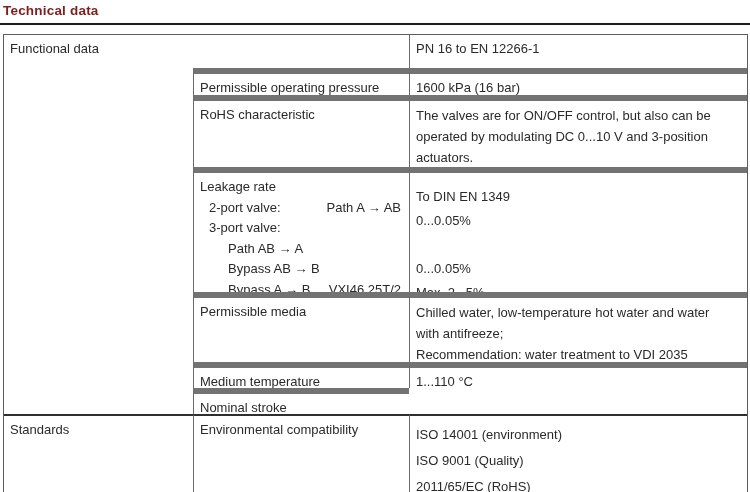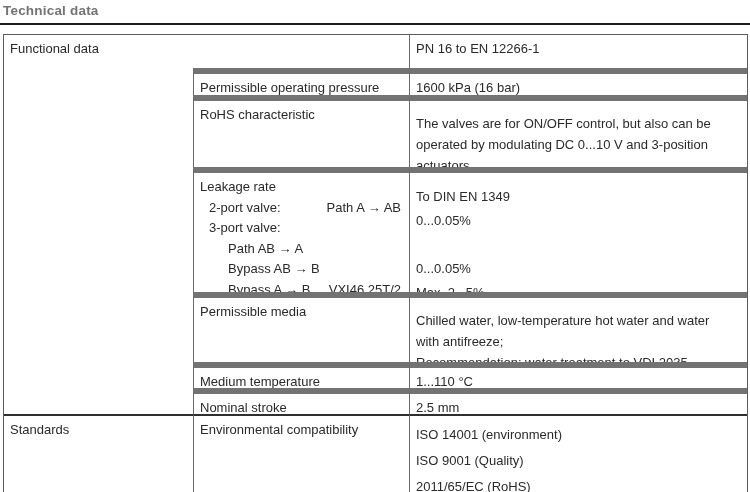--- a/index.html
+++ b/index.html
@@ -6,21 +6,21 @@
   .page {
     position:relative;
     width:750px; height:492px;
     background:#ffffff;
     font-family:"Liberation Sans", sans-serif;
     color:#2a2a2a;
     overflow:hidden;
   }
   .page-title {
     position:absolute; left:3px; top:3px;
-    font-size:13.5px; font-weight:bold; color:#737373;
+    font-size:13.5px; font-weight:bold; color:#7f1d1d;
     letter-spacing:0.2px;
   }
   .title-rule {
     position:absolute; left:0; top:23px;
     width:750px; height:2px; background:#1c1c1c;
   }
   .tbl {
     position:absolute; left:3px; top:34px;
     width:745px; height:464px;
     box-sizing:border-box;
@@ -37,21 +37,21 @@
     overflow:hidden;
   }
   .c1 { grid-column:1; }
   .c2 { grid-column:2; border-left:1px solid #6a6a6a; }
   .c3 { grid-column:3; border-left:1px solid #6a6a6a; }
   .r1{grid-row:1} .r2{grid-row:2} .r3{grid-row:3} .r4{grid-row:4}
   .r5{grid-row:5} .r6{grid-row:6} .r7{grid-row:7} .r8{grid-row:8}
   .span-functional { grid-row:1 / 8; grid-column:1; }
   .bt { border-top:6px solid #737373; }
   .sep { border-top:2px solid #2f2f2f; }
-  .multiline { white-space:pre-line; line-height:21px; padding-top:12px; }
+  .multiline { white-space:pre-line; line-height:21px; padding-top:4px; }
   .leak { line-height:20.5px; padding-top:4px; }
   .leak-val { white-space:pre-line; line-height:24px; padding-top:12px; }
   .std-val { white-space:pre-line; line-height:26px; }
   .ind1 { padding-left:9px; }
   .ind2 { padding-left:28px; }
   .split { display:flex; justify-content:space-between; }
 </style>
 </head>
 <body>
 
@@ -97,21 +97,20 @@
 
     <div class="cell c2 r5 bt">Permissible media</div>
     <div class="cell c3 r5 bt multiline">Chilled water, low-temperature hot water and water
 with antifreeze;
 Recommendation: water treatment to VDI 2035</div>
 
     <div class="cell c2 r6 bt">Medium temperature</div>
     <div class="cell c3 r6 bt">1...110 °C</div>
 
     <div class="cell c2 r7 bt">Nominal stroke</div>
-    <div class="cell c3 r7 bt">2.5 mm</div>
 
     <div class="cell c2 r8 sep">Environmental compatibility</div>
     <div class="cell c1 r8 sep">Standards</div>
     <div class="cell c3 r8 sep std-val">ISO 14001 (environment)
 ISO 9001 (Quality)
 2011/65/EC (RoHS)</div>
 
   </div>
 </div>
 

